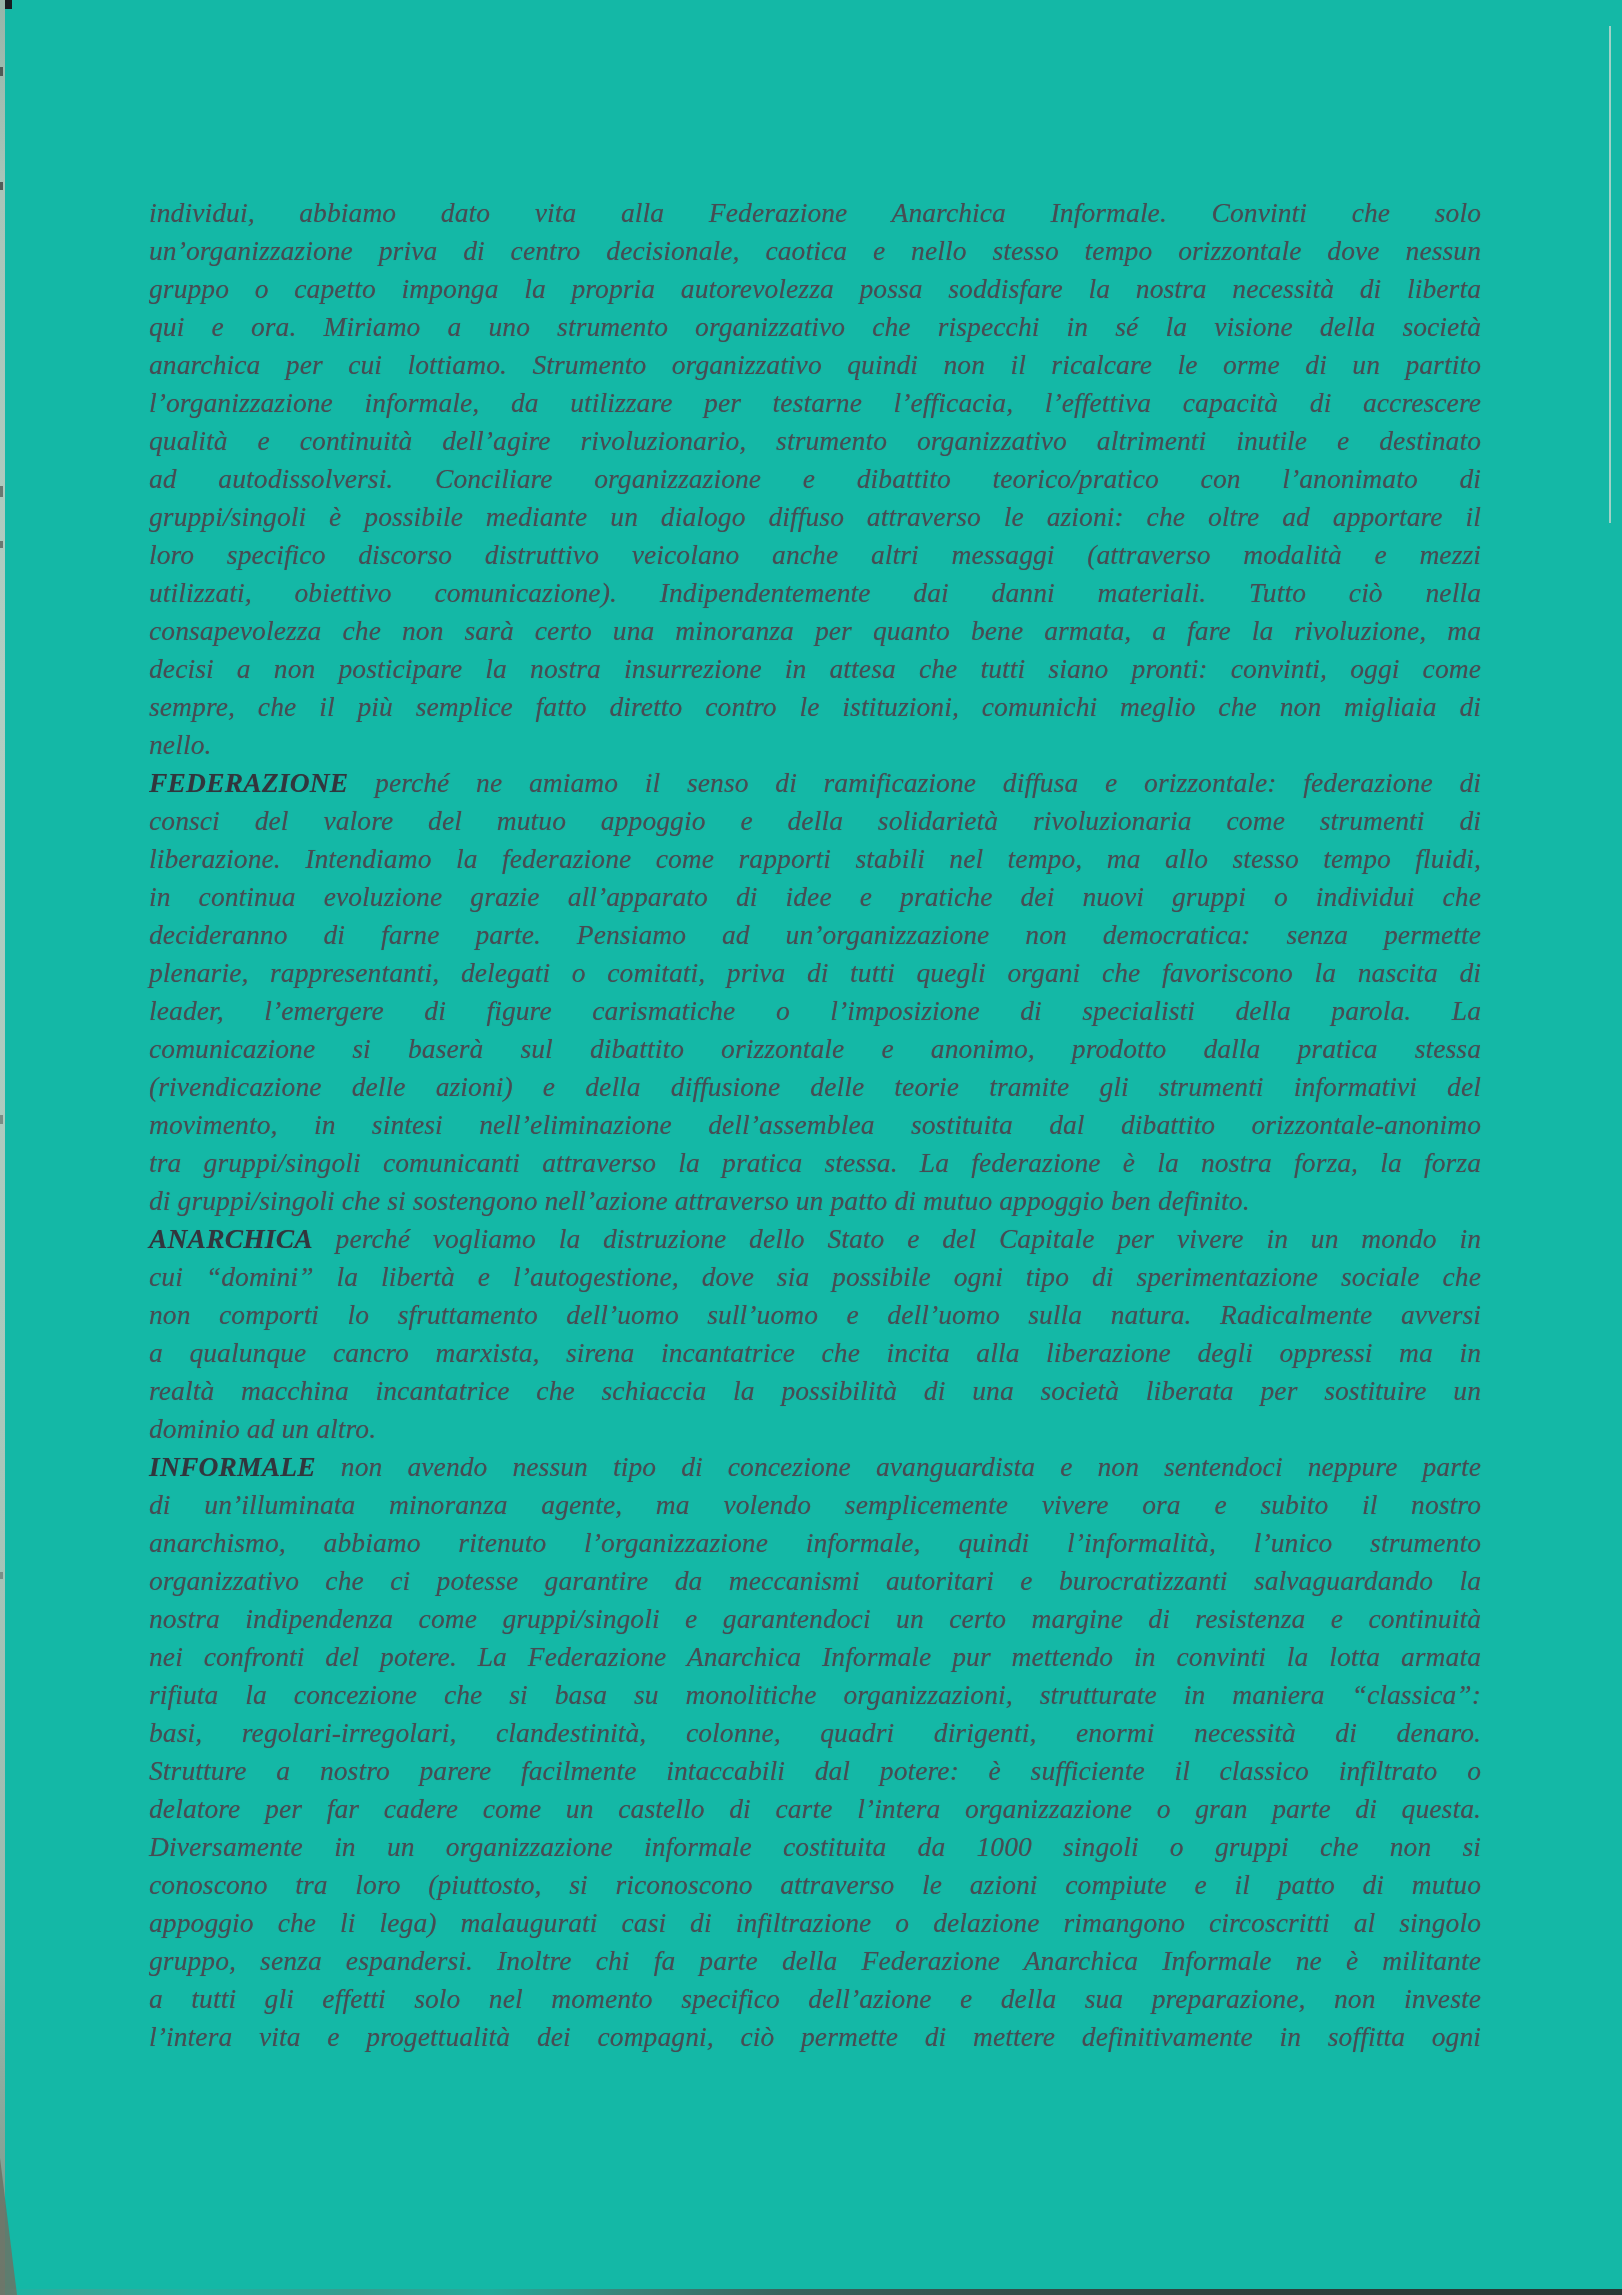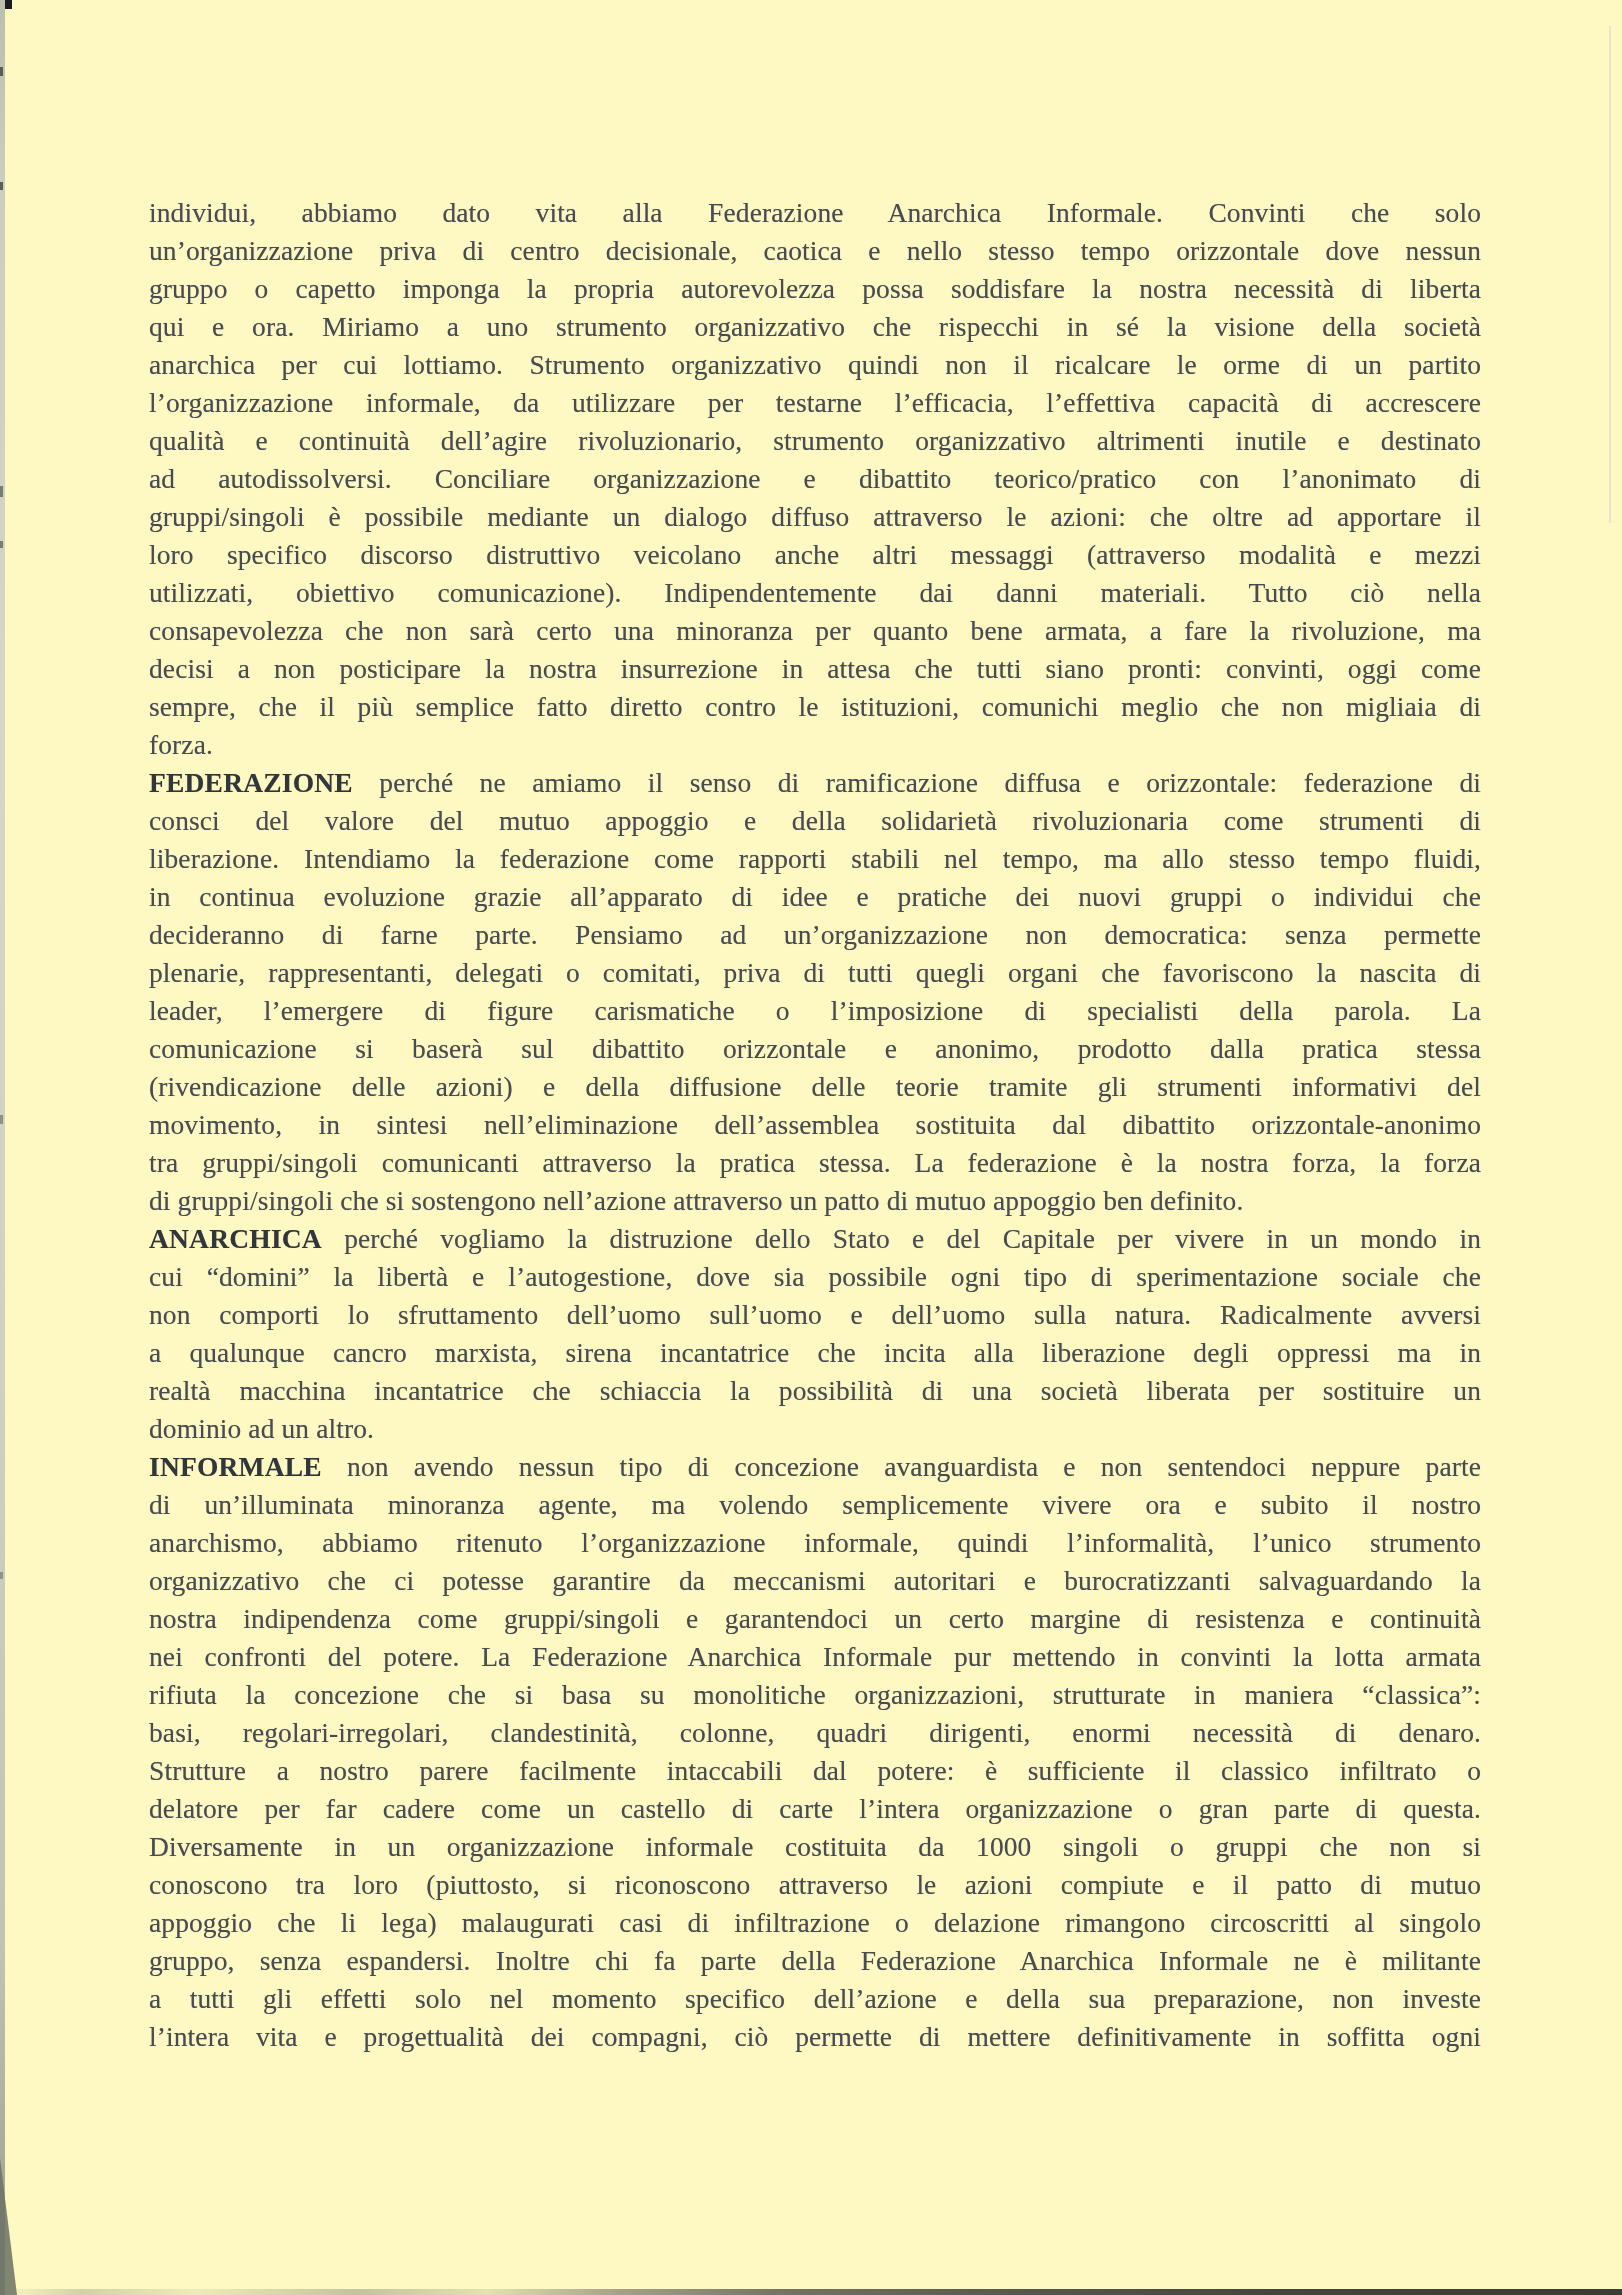--- a/index.html
+++ b/index.html
@@ -5,23 +5,24 @@
   html, body {
     margin: 0;
     padding: 0;
     background: #e8e8e6;
   }
   .page {
     position: relative;
     width: 1623px;
     height: 2295px;
     margin: 0 auto;
-    background: #fef9c3;
+    background: #14b8a6;
     overflow: hidden;
     font-family: "Liberation Serif", "DejaVu Serif", serif;
+    font-style: italic;
   }
   
   .edge-strip-left {
     position: absolute;
     left: 0; top: 0;
     width: 4.6px; height: 2295px;
     background: linear-gradient(180deg,
       #aeb4a9 0%, #c2c7bc 8%, #cdd1c7 30%,
       #c6cbc0 60%, #b4bab0 85%, #868d80 100%);
     opacity: 0.85;
@@ -129,21 +130,21 @@
         <div class="line">anarchica per cui lottiamo. Strumento organizzativo quindi non il ricalcare le orme di un partito</div>
         <div class="line">l’organizzazione informale, da utilizzare per testarne l’efficacia, l’effettiva capacità di accrescere</div>
         <div class="line">qualità e continuità dell’agire rivoluzionario, strumento organizzativo altrimenti inutile e destinato</div>
         <div class="line">ad autodissolversi. Conciliare organizzazione e dibattito teorico/pratico con l’anonimato di</div>
         <div class="line">gruppi/singoli è possibile mediante un dialogo diffuso attraverso le azioni: che oltre ad apportare il</div>
         <div class="line">loro specifico discorso distruttivo veicolano anche altri messaggi (attraverso modalità e mezzi</div>
         <div class="line">utilizzati, obiettivo comunicazione). Indipendentemente dai danni materiali. Tutto ciò nella</div>
         <div class="line">consapevolezza che non sarà certo una minoranza per quanto bene armata, a fare la rivoluzione, ma</div>
         <div class="line">decisi a non posticipare la nostra insurrezione in attesa che tutti siano pronti: convinti, oggi come</div>
         <div class="line">sempre, che il più semplice fatto diretto contro le istituzioni, comunichi meglio che non migliaia di</div>
-        <div class="line line-last">forza.</div>
+        <div class="line line-last">nello.</div>
       </div>
       <div class="paragraph">
         <div class="line"><strong>FEDERAZIONE</strong> perché ne amiamo il senso di ramificazione diffusa e orizzontale: federazione di</div>
         <div class="line">consci del valore del mutuo appoggio e della solidarietà rivoluzionaria come strumenti di</div>
         <div class="line">liberazione. Intendiamo la federazione come rapporti stabili nel tempo, ma allo stesso tempo fluidi,</div>
         <div class="line">in continua evoluzione grazie all’apparato di idee e pratiche dei nuovi gruppi o individui che</div>
         <div class="line">decideranno di farne parte. Pensiamo ad un’organizzazione non democratica: senza permette</div>
         <div class="line">plenarie, rappresentanti, delegati o comitati, priva di tutti quegli organi che favoriscono la nascita di</div>
         <div class="line">leader, l’emergere di figure carismatiche o l’imposizione di specialisti della parola. La</div>
         <div class="line">comunicazione si baserà sul dibattito orizzontale e anonimo, prodotto dalla pratica stessa</div>

